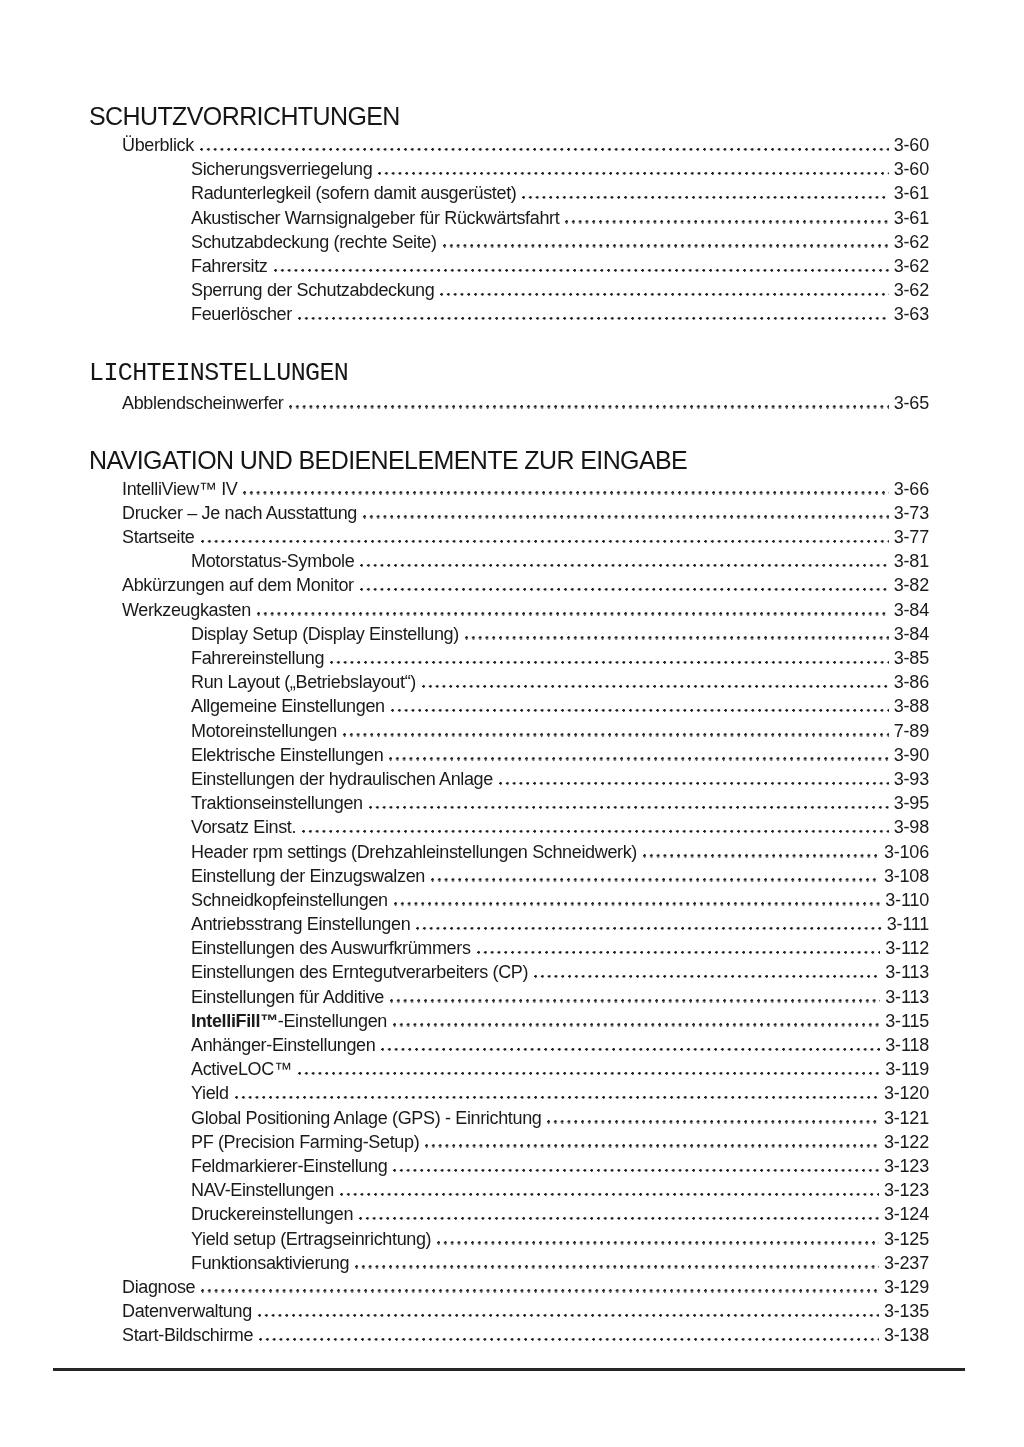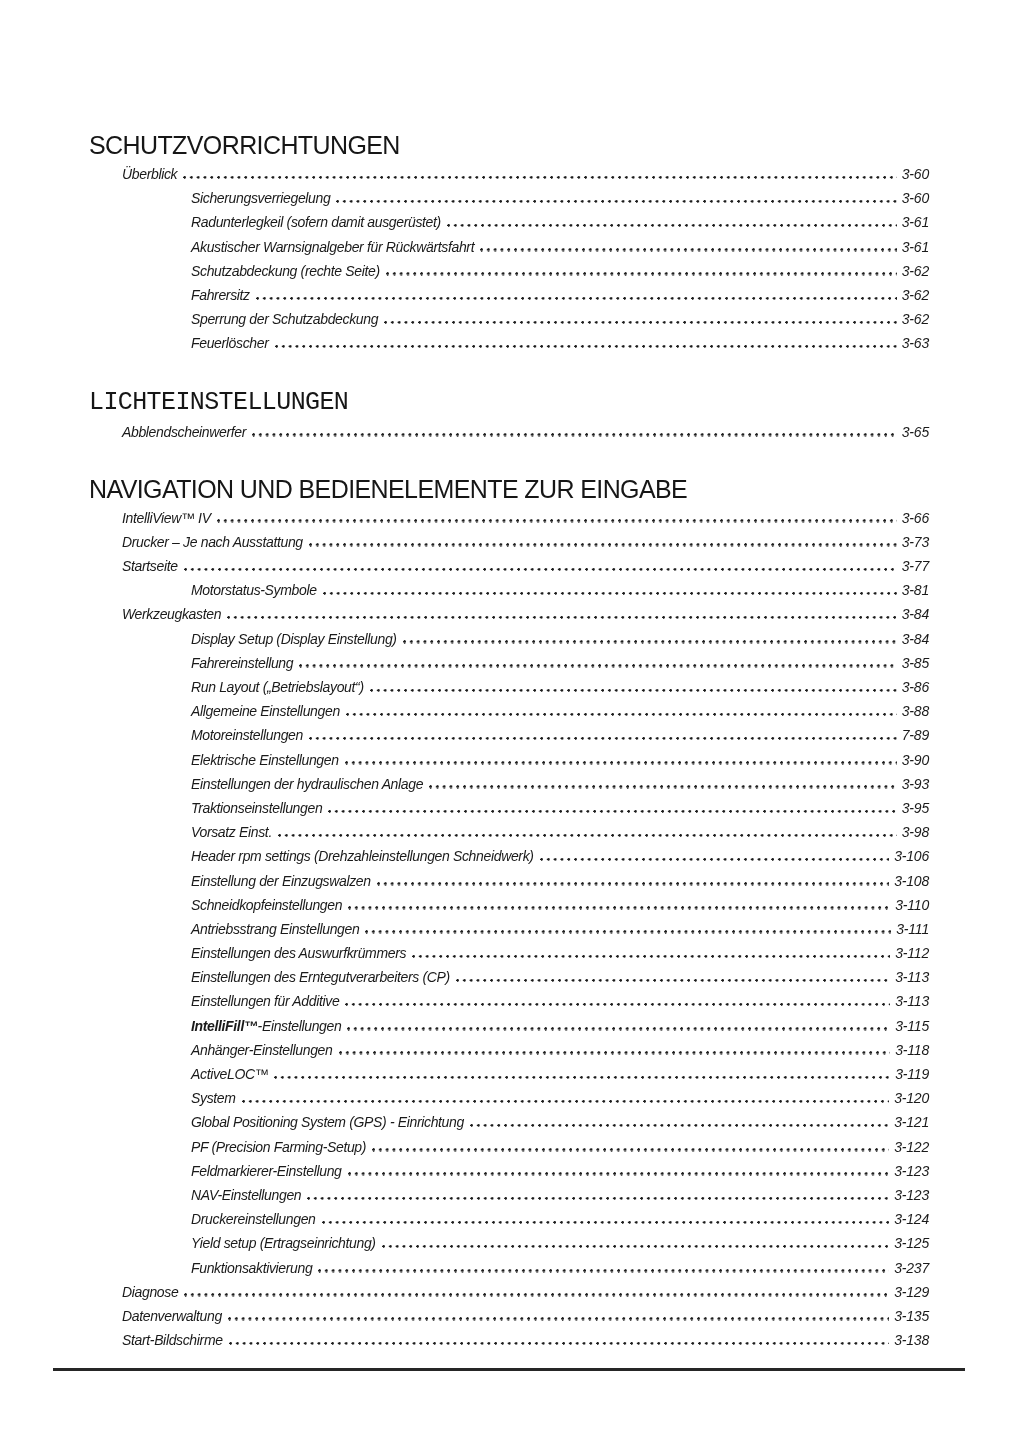--- a/index.html
+++ b/index.html
@@ -15,42 +15,40 @@
     position: relative;
     width: 1024px;
     height: 1447px;
     background: #ffffff;
   }
   .content {
     position: absolute;
     top: 101px;
     left: 0;
     right: 0;
-    margin-top: 29px;
   }
   h1.section-heading {
     margin: 0 0 2px 89px;
     font-size: 25px;
     font-weight: 400;
     line-height: 30px;
     letter-spacing: -0.6px;
     white-space: nowrap;
     color: #161616;
   }
   section + section h1.section-heading { margin-top: 30px; }
   section.gap-lg h1.section-heading { margin-top: 32px; font-family: Liberation Mono, monospace; }
   .entries { margin-right: 95px; }
   .row {
     display: flex;
     align-items: baseline;
     line-height: 24.2px;
-    font-size: 14px;
+    font-size: 18px;
     letter-spacing: -0.35px;
     height: 24.2px;
-    font-style: italic;
   }
   .row.lvl1 { margin-left: 122px; }
   .row.lvl2 { margin-left: 191px; justify-content: center; }
   .title { white-space: nowrap; }
   .title b { font-weight: 700; }
   .leader {
     flex: 1 1 auto;
     min-width: 12px;
     height: 3.4px;
     margin: 0 5px 0 6px;
@@ -146,20 +144,25 @@
             <span class="title">Startseite</span>
             <span class="leader"></span>
             <span class="pagenum">3-77</span>
           </div>
           <div class="row lvl2">
             <span class="title">Motorstatus-Symbole</span>
             <span class="leader"></span>
             <span class="pagenum">3-81</span>
           </div>
           <div class="row lvl1">
+            <span class="title">Abkürzungen auf dem Monitor</span>
+            <span class="leader"></span>
+            <span class="pagenum">3-82</span>
+          </div>
+          <div class="row lvl1">
             <span class="title">Werkzeugkasten</span>
             <span class="leader"></span>
             <span class="pagenum">3-84</span>
           </div>
           <div class="row lvl2">
             <span class="title">Display Setup (Display Einstellung)</span>
             <span class="leader"></span>
             <span class="pagenum">3-84</span>
           </div>
           <div class="row lvl2">
@@ -246,26 +249,26 @@
             <span class="title">Anhänger-Einstellungen</span>
             <span class="leader"></span>
             <span class="pagenum">3-118</span>
           </div>
           <div class="row lvl2">
             <span class="title">ActiveLOC™</span>
             <span class="leader"></span>
             <span class="pagenum">3-119</span>
           </div>
           <div class="row lvl2">
-            <span class="title">System</span>
+            <span class="title">Yield</span>
             <span class="leader"></span>
             <span class="pagenum">3-120</span>
           </div>
           <div class="row lvl2">
-            <span class="title">Global Positioning System (GPS) - Einrichtung</span>
+            <span class="title">Global Positioning Anlage (GPS) - Einrichtung</span>
             <span class="leader"></span>
             <span class="pagenum">3-121</span>
           </div>
           <div class="row lvl2">
             <span class="title">PF (Precision Farming-Setup)</span>
             <span class="leader"></span>
             <span class="pagenum">3-122</span>
           </div>
           <div class="row lvl2">
             <span class="title">Feldmarkierer-Einstellung</span>

